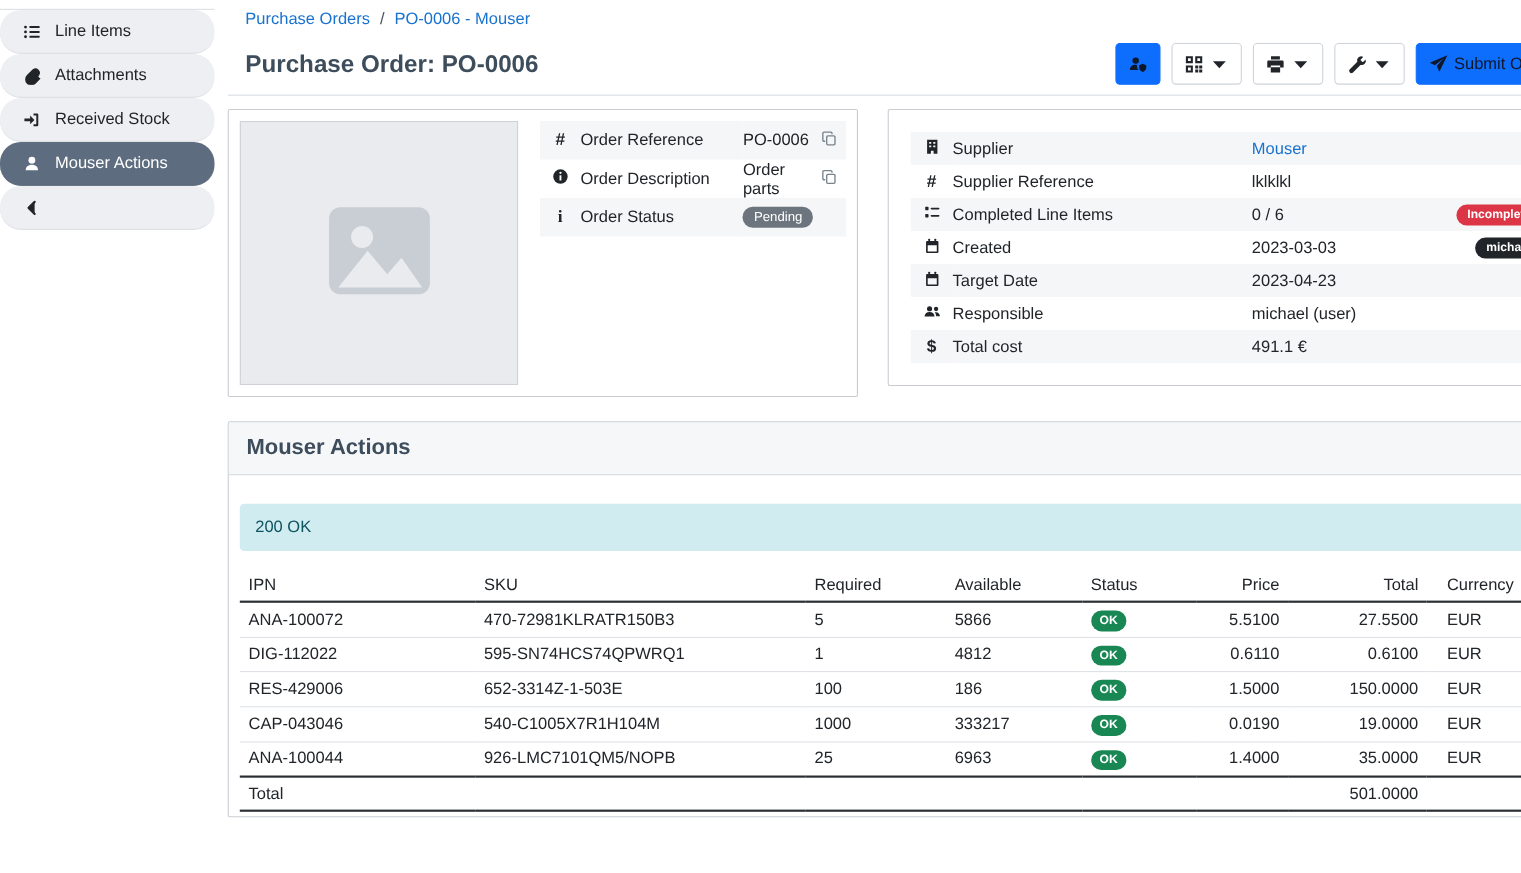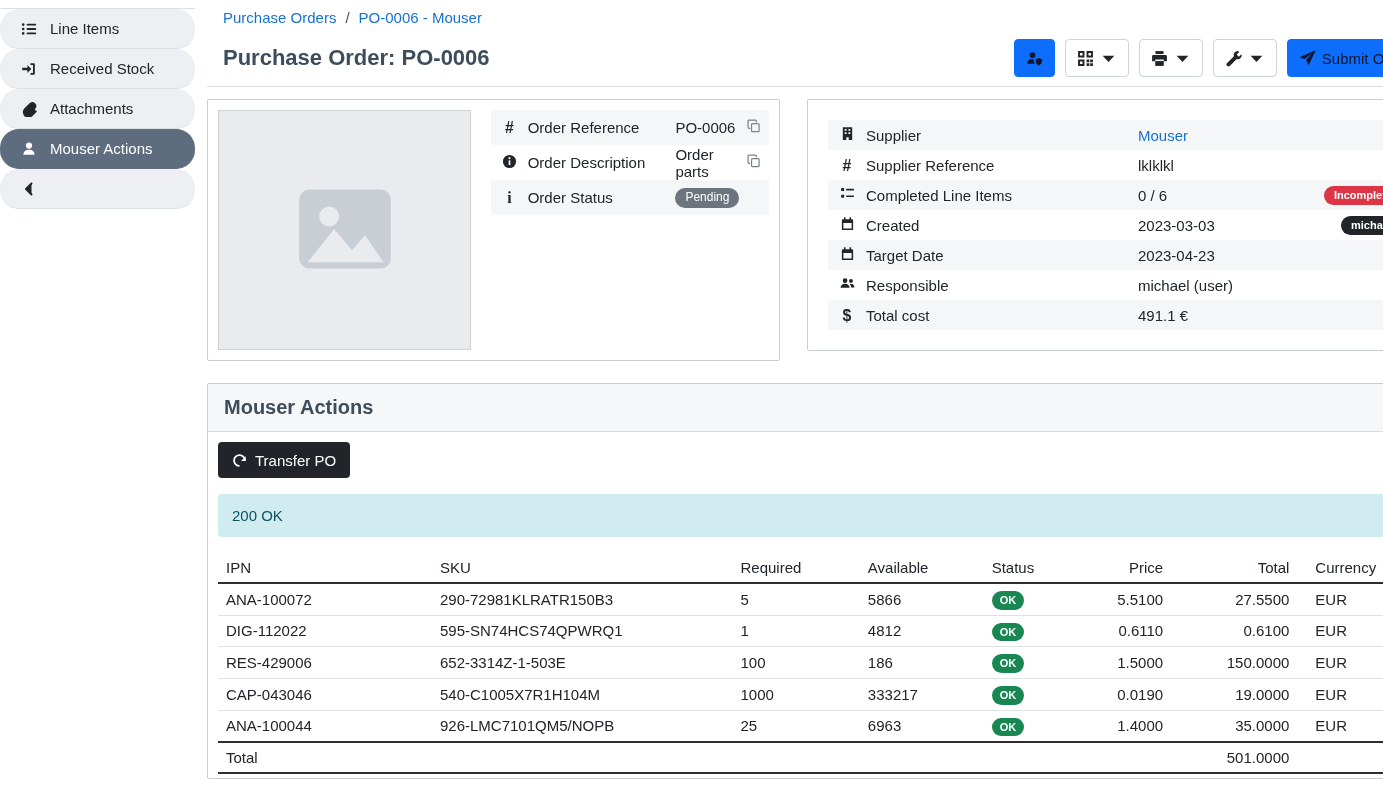--- a/index.html
+++ b/index.html
@@ -138,34 +138,34 @@
               <circle cx="2.2" cy="12.4" r="1.3"></circle>
               <rect x="5.6" y="2.7" width="9.6" height="1.8" rx=".9"></rect>
               <rect x="5.6" y="7.1" width="9.6" height="1.8" rx=".9"></rect>
               <rect x="5.6" y="11.5" width="9.6" height="1.8" rx=".9"></rect>
             </svg>
           </span>
           <span class="side-label">Line Items</span>
         </div>
         <div class="side-item">
           <span class="icon">
+            <svg viewBox="0 0 16 16" fill="none" stroke="currentColor" stroke-width="1.5" stroke-linecap="round">
+              <path d="M11.7 4.6 6.3 10a1.7 1.7 0 0 0 2.4 2.4l5.2-5.3a3.3 3.3 0 0 0-4.6-4.6L4 7.8a4.8 4.8 0 0 0 6.8 6.8l4.2-4.2"></path>
+            </svg>
+          </span>
+          <span class="side-label">Attachments</span>
+        </div>
+        <div class="side-item">
+          <span class="icon">
             <svg viewBox="0 0 16 16">
               <path d="M9.5 2.2h3.3a1 1 0 0 1 1 1v9.6a1 1 0 0 1-1 1H9.5V12h2.5V4H9.5z"></path>
               <path d="M6.4 4.1 10.3 8l-3.9 3.9V9.2H1.2V6.8h5.2z"></path>
             </svg>
           </span>
           <span class="side-label">Received Stock</span>
-        </div>
-        <div class="side-item">
-          <span class="icon">
-            <svg viewBox="0 0 16 16" fill="none" stroke="currentColor" stroke-width="1.5" stroke-linecap="round">
-              <path d="M11.7 4.6 6.3 10a1.7 1.7 0 0 0 2.4 2.4l5.2-5.3a3.3 3.3 0 0 0-4.6-4.6L4 7.8a4.8 4.8 0 0 0 6.8 6.8l4.2-4.2"></path>
-            </svg>
-          </span>
-          <span class="side-label">Attachments</span>
         </div>
         <div class="side-item active">
           <span class="icon">
             <svg viewBox="0 0 16 16">
               <circle cx="8" cy="4.6" r="3.1"></circle>
               <path d="M8 8.7c-3.6 0-5.6 2-5.6 5.1h11.2c0-3.1-2-5.1-5.6-5.1z"></path>
             </svg>
           </span>
           <span class="side-label">Mouser Actions</span>
         </div>
@@ -388,29 +388,20 @@
                 <td class="kv-end"></td>
               </tr>
             </tbody>
           </table>
       </div>
     </section>
 
     <section class="panel actions-panel">
       <div class="panel-header">Mouser Actions</div>
       <div class="panel-body">
-        <button class="transfer-btn">
-          <span class="icon" id="refresh-ic">
-              <svg viewBox="0 0 16 16">
-                <path d="M8 13.8A5.8 5.8 0 1 1 13.8 8" fill="none" stroke="currentColor" stroke-width="1.9"></path>
-                <path d="M14.6 3.4v5h-5z"></path>
-              </svg>
-            </span>
-          <span>Transfer PO</span>
-        </button>
         <div class="alert-info">200 OK</div>
         <table class="data">
           <colgroup>
             <col style="width:17.8%">
               <col style="width:25%">
               <col style="width:10.6%">
               <col style="width:10.3%">
             <col style="width:8.7%">
               <col style="width:6.9%">
               <col style="width:10.5%">
@@ -424,21 +415,21 @@
                 <th class="al-left">Available</th>
                 <th class="al-left">Status</th>
                 <th class="al-right">Price</th>
                 <th class="al-right">Total</th>
                 <th class="al-left">Currency</th>
               </tr>
             </thead>
           <tbody id="table-body">
               <tr>
                 <td class="al-left">ANA-100072</td>
-                <td class="al-left">290-72981KLRATR150B3</td>
+                <td class="al-left">470-72981KLRATR150B3</td>
                 <td class="al-left">5</td>
                 <td class="al-left">5866</td>
                 <td class="al-left"><span class="badge bg-success">OK</span></td>
                 <td class="al-right">5.5100</td>
                 <td class="al-right">27.5500</td>
                 <td class="al-left">EUR</td>
               </tr>
               <tr>
                 <td class="al-left">DIG-112022</td>
                 <td class="al-left">595-SN74HCS74QPWRQ1</td>

